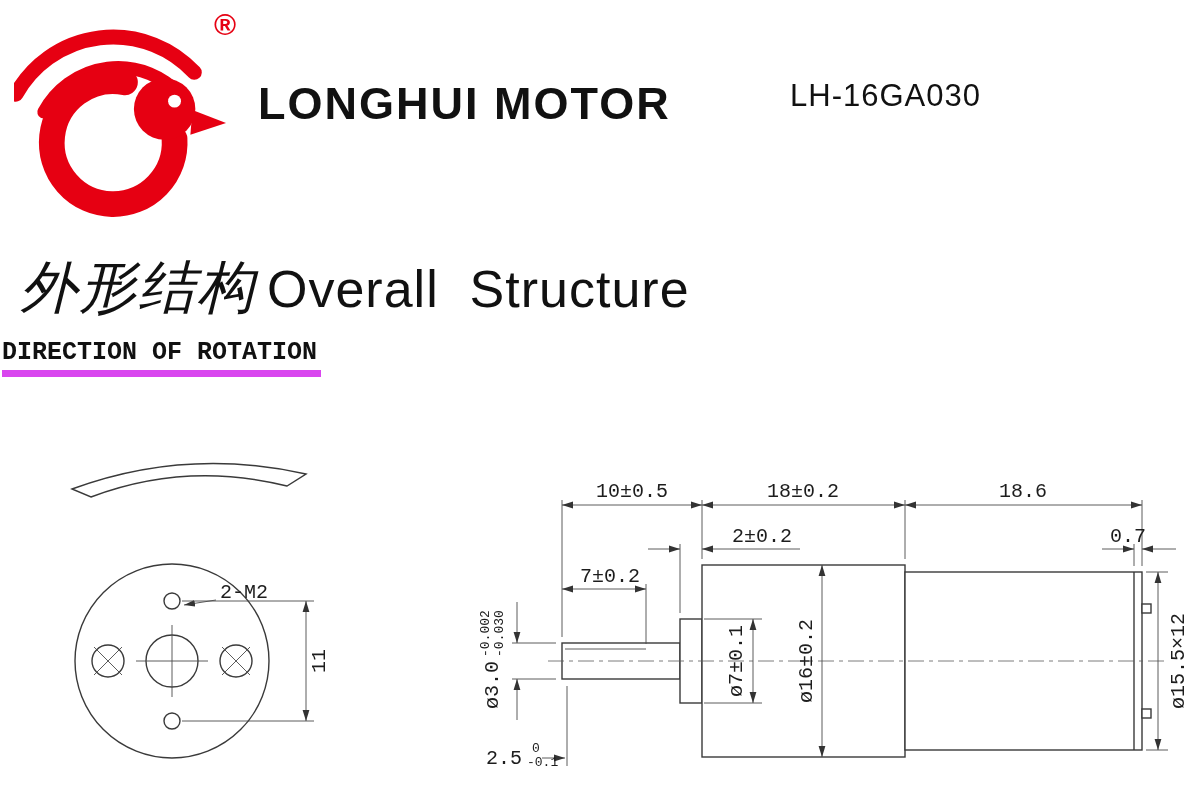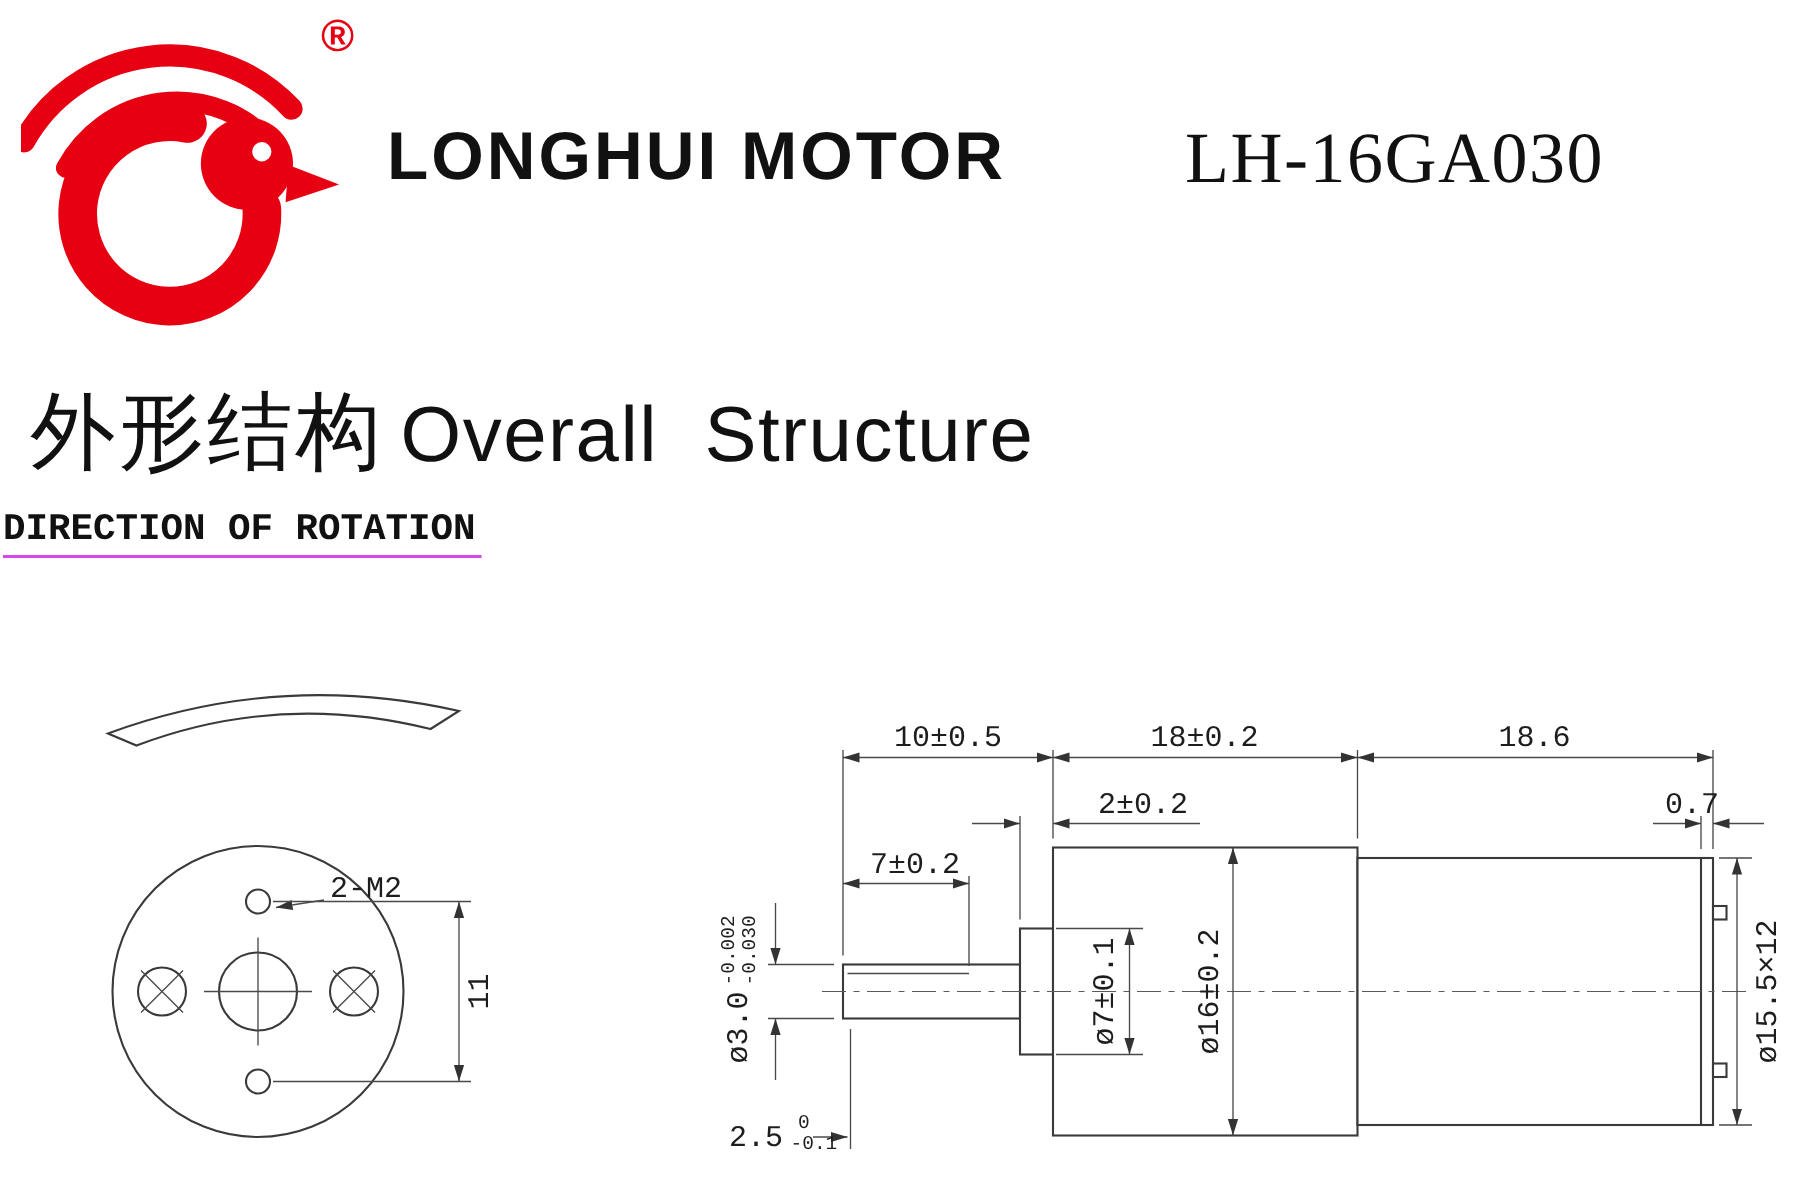--- a/index.html
+++ b/index.html
@@ -11,35 +11,35 @@
   .logo svg{display:block;}
   .reg{
     position:absolute;left:200px;top:2px;color:#e60012;
     font-size:30px;font-weight:bold;font-family:"Liberation Sans",sans-serif;
   }
   .company{
     position:absolute;left:258px;top:78px;font-size:45px;letter-spacing:2px;
     font-weight:700;white-space:pre;
   }
   .model{
-    position:absolute;left:790px;top:78px;font-size:48px;letter-spacing:1px;
-    font-weight:500;white-space:pre;font-family:Liberation Serif, serif;
+    position:absolute;left:790px;top:78px;font-size:31px;letter-spacing:1px;
+    font-weight:500;white-space:pre;
   }
   .title-row{position:absolute;left:20px;top:250px;white-space:nowrap;}
   .title-zh{
-    font-family:"Liberation Serif",serif;font-size:57px;letter-spacing:2px;
+    font-family:"Liberation Serif",serif;font-size:57px;letter-spacing:2px;font-style:italic;
   }
   .title-en{
     font-family:"Liberation Sans",sans-serif;font-size:52px;margin-left:11px;
     white-space:pre;letter-spacing:1px;
   }
   .dir-label{
     position:absolute;left:2px;top:338px;
     font-family:"Liberation Mono",monospace;font-weight:bold;font-size:25px;
-    letter-spacing:0px;border-bottom:2px solid #d946ef;padding:0 4px 3px 0;
+    letter-spacing:0px;border-bottom:7px solid #d946ef;padding:0 4px 3px 0;
     white-space:pre;
   }
   .drawing{position:absolute;left:0;top:0;}
   .drawing text{
     font-family:"Liberation Mono",monospace;font-size:20px;fill:#1d1d1d;
     stroke:none;
   }
   .drawing text.tol{font-size:13px;}
   .shape{stroke:#3a3a3a;stroke-width:1.4;fill:#ffffff;}
   .shape-nf{stroke:#3a3a3a;stroke-width:1.4;fill:none;}

